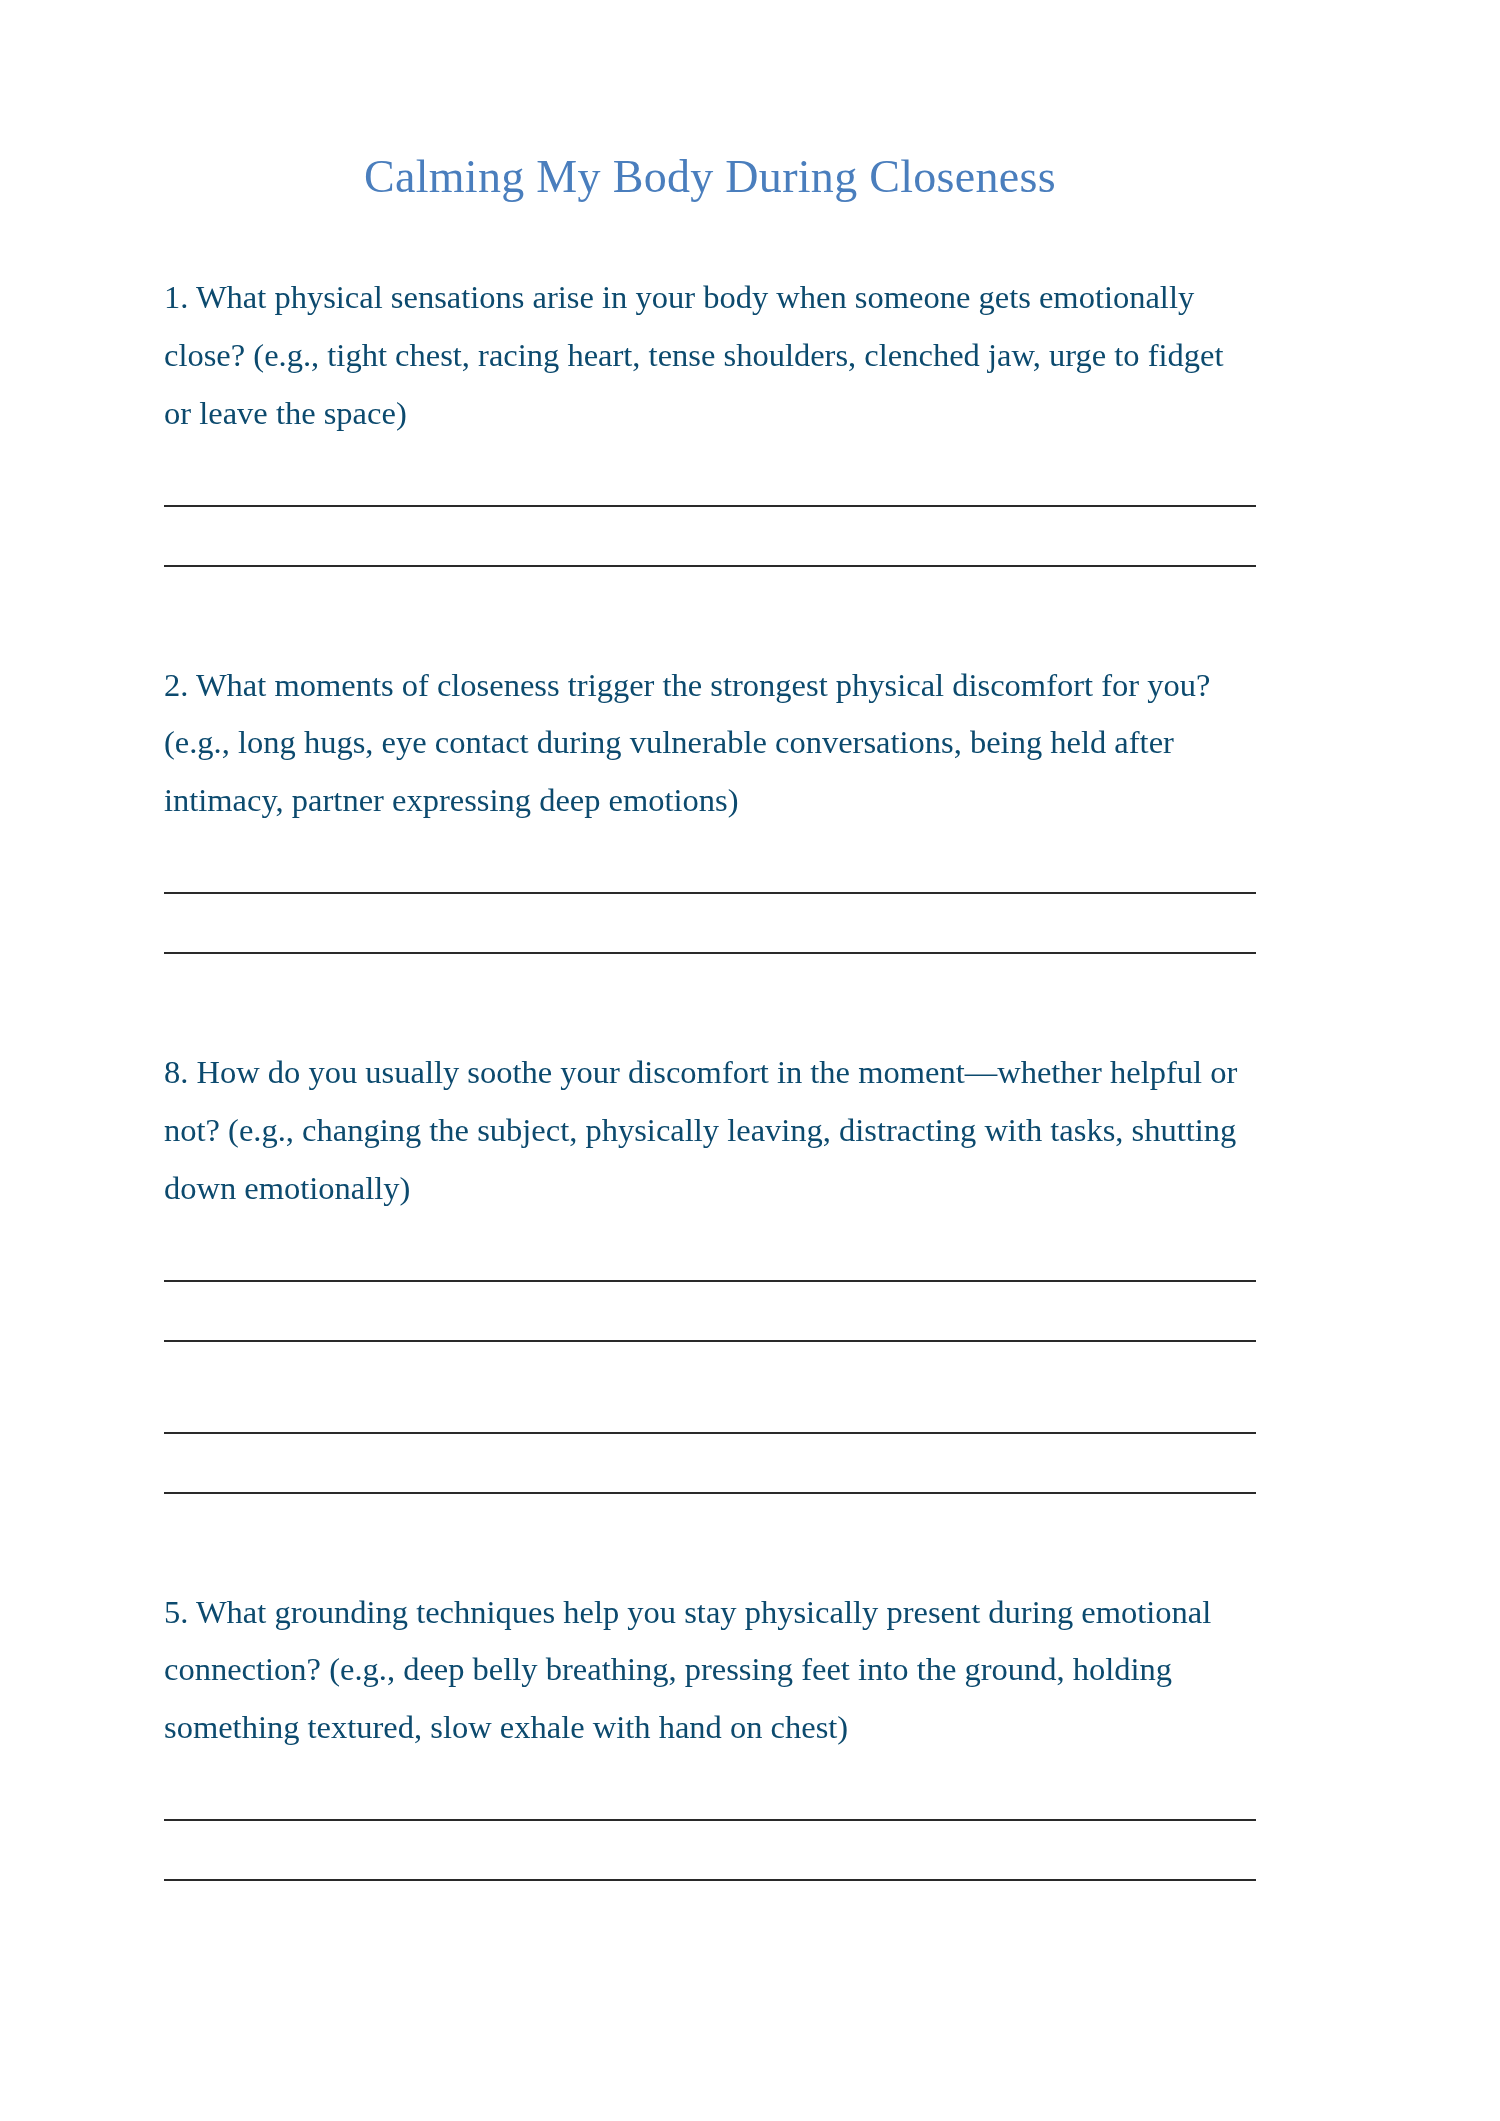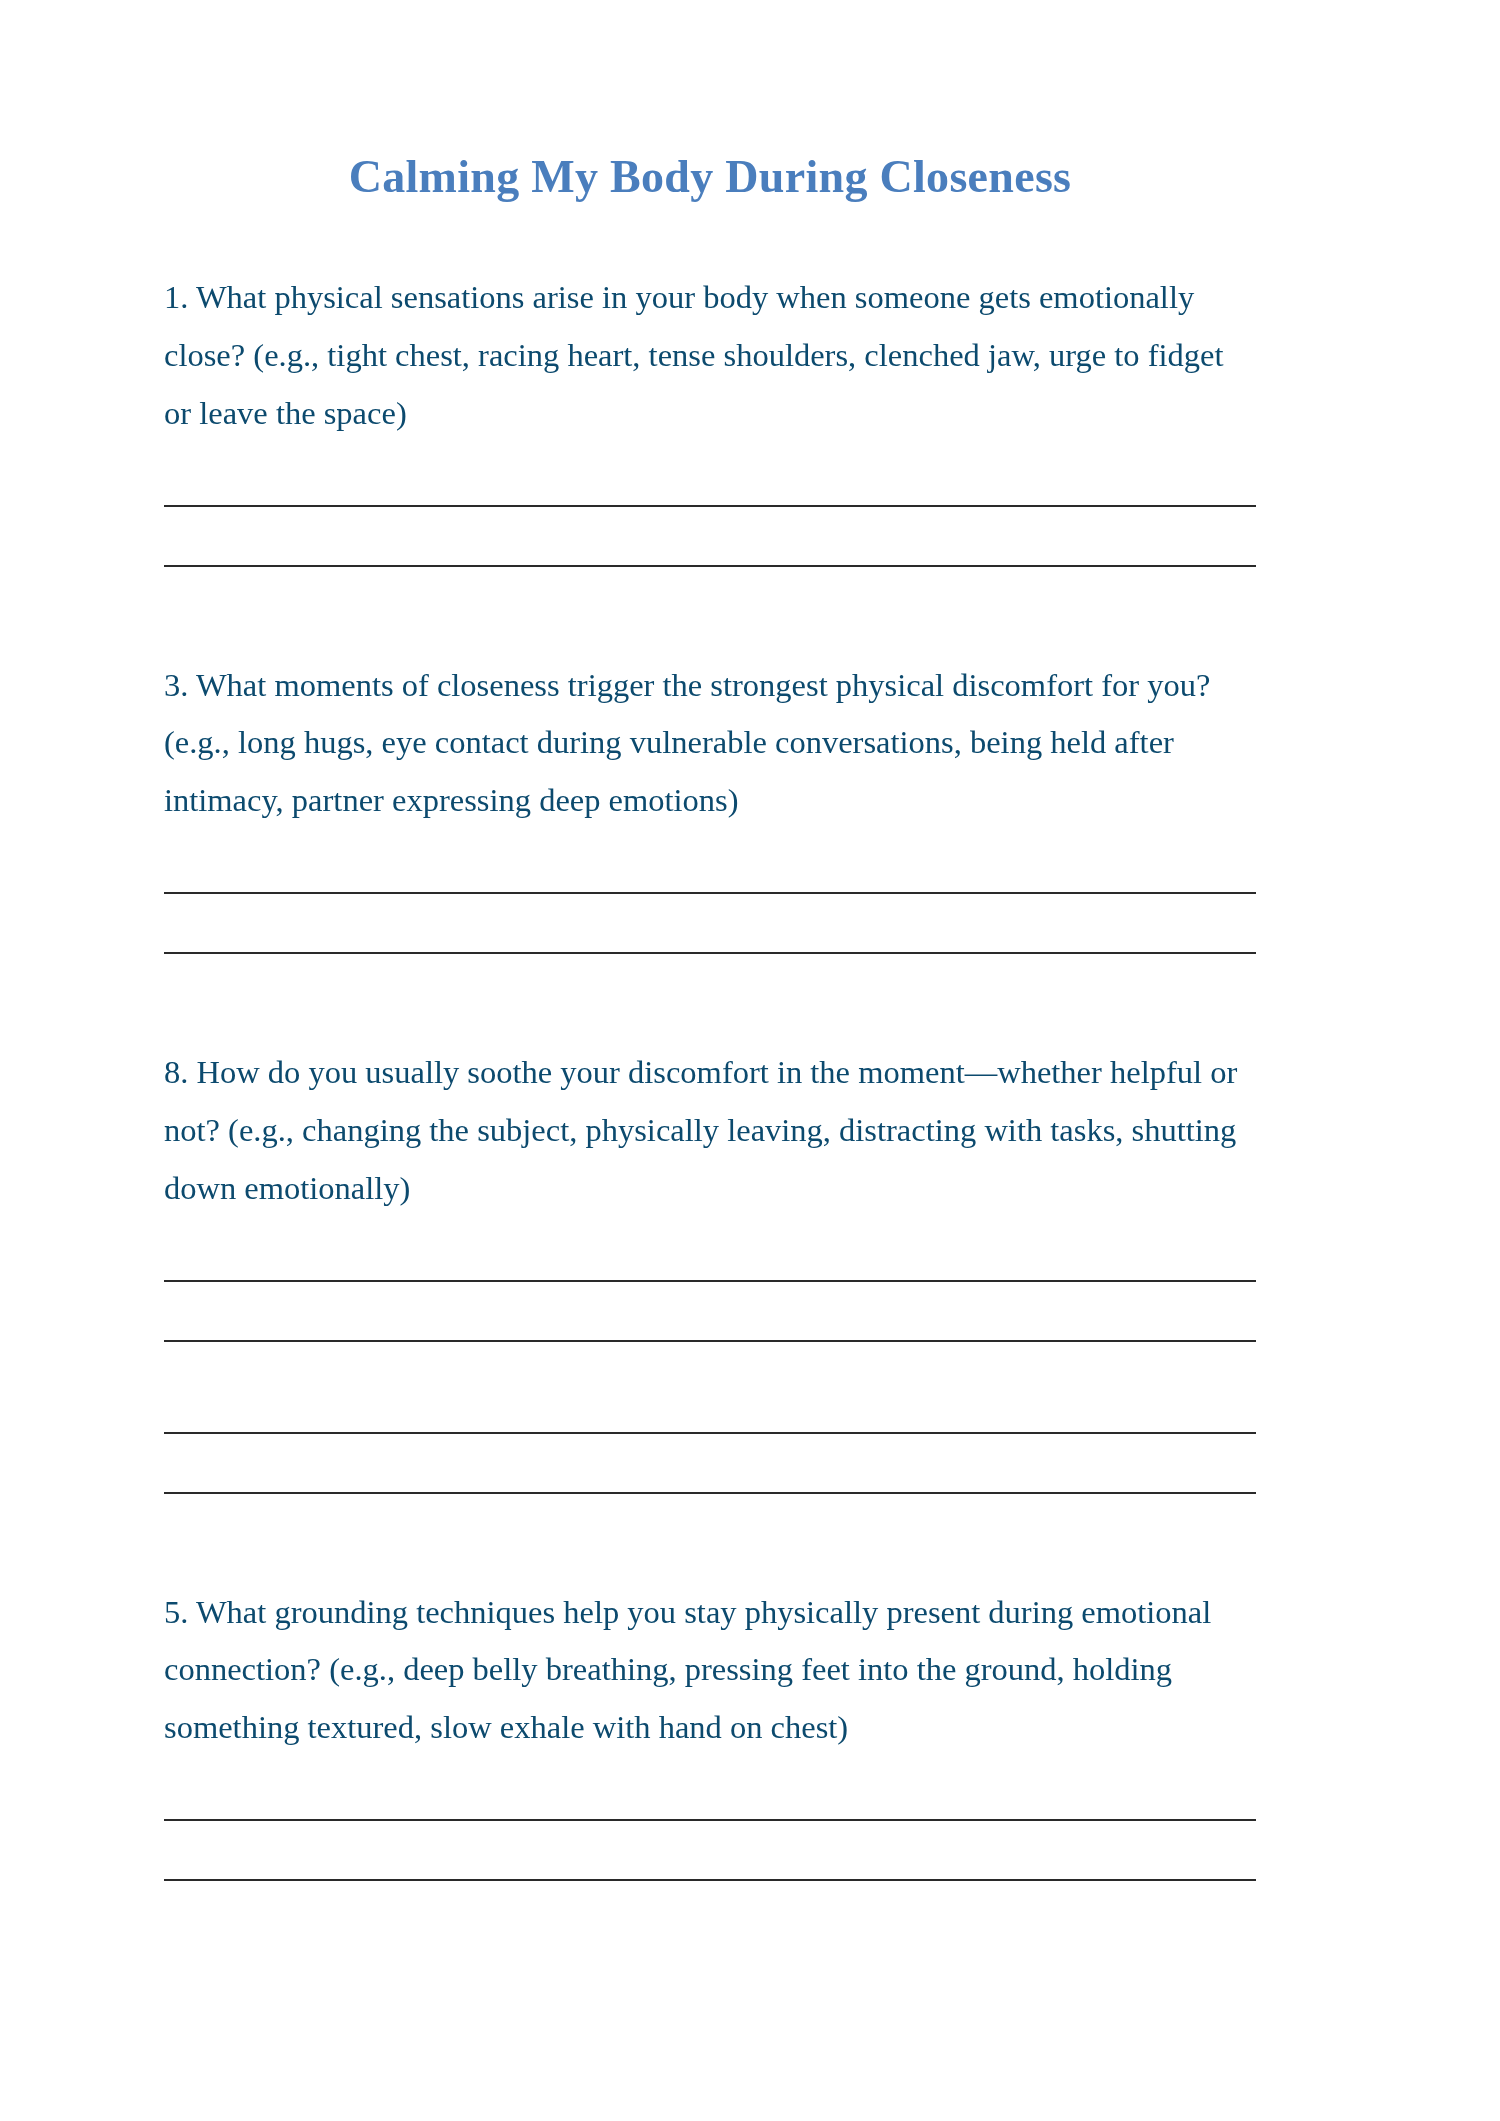--- a/index.html
+++ b/index.html
@@ -20,21 +20,21 @@
     width: 1500px;
     min-height: 2121px;
     padding: 150px 244px 46px 164px;
     display: flex;
     flex-direction: column;
     background: #ffffff;
   }
 
   .title {
     font-size: 46px;
-    font-weight: 700;
+    font-weight: 400;
     text-align: center;
     margin-bottom: 66px;
     letter-spacing: 0.3px;
     color: #4a7ebd; 
   }
 
   .question-block {
     margin-bottom: 0;
   }
 
@@ -67,21 +67,21 @@
 
   <section class="question-block">
     <p class="q-text">1. What physical sensations arise in your body when someone gets emotionally close? (e.g., tight chest, racing heart, tense shoulders, clenched jaw, urge to fidget or leave the space)</p>
     <div class="answer-lines">
       <div class="answer-line"></div>
       <div class="answer-line"></div>
     </div>
   </section>
 
   <section class="question-block">
-    <p class="q-text">3. What moments of closeness trigger the strongest physical discomfort for you? (e.g., long hugs, eye contact during vulnerable conversations, being held after intimacy, partner expressing deep emotions)</p>
+    <p class="q-text">2. What moments of closeness trigger the strongest physical discomfort for you? (e.g., long hugs, eye contact during vulnerable conversations, being held after intimacy, partner expressing deep emotions)</p>
     <div class="answer-lines">
       <div class="answer-line"></div>
       <div class="answer-line"></div>
     </div>
   </section>
 
   <section class="question-block">
     <p class="q-text">8. How do you usually soothe your discomfort in the moment—whether helpful or not? (e.g., changing the subject, physically leaving, distracting with tasks, shutting down emotionally)</p>
     <div class="answer-lines">
       <div class="answer-line"></div>

